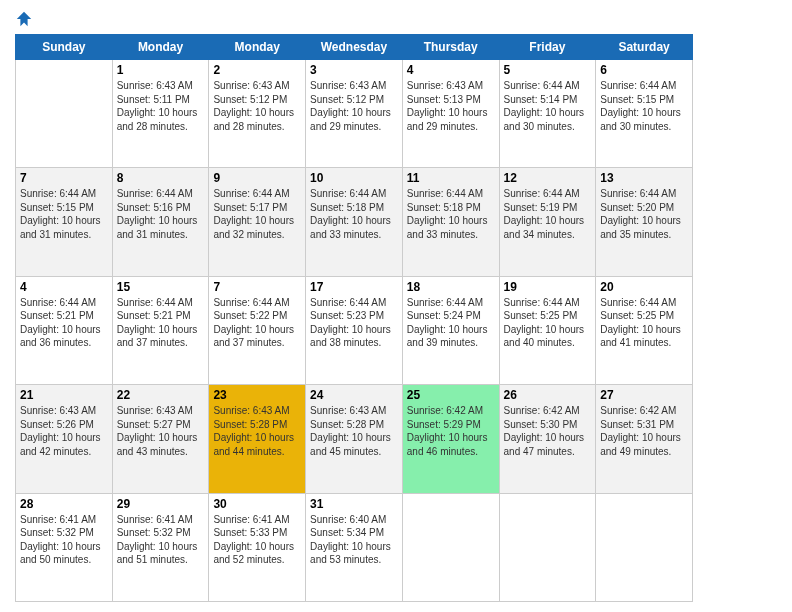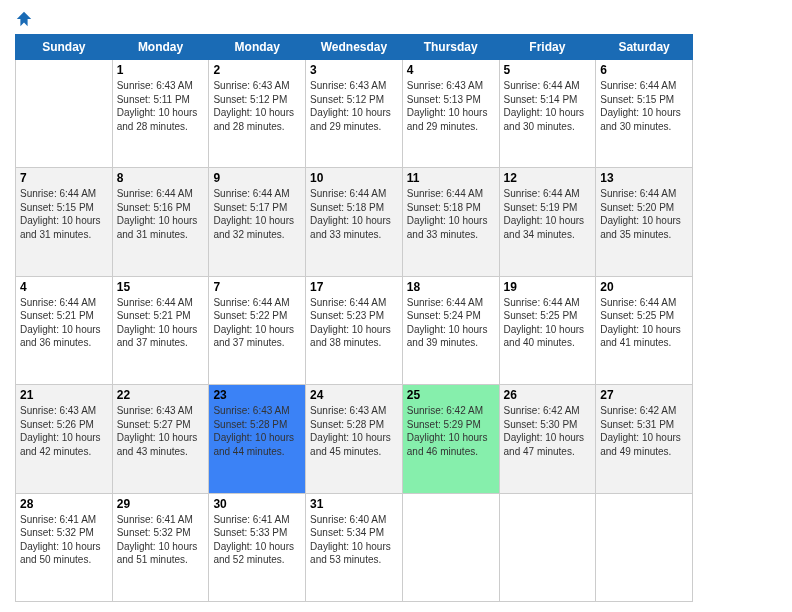--- a/index.html
+++ b/index.html
@@ -226,21 +226,21 @@
         </tr>
         <tr>
           <td style="background: rgb(242, 242, 242);">
             <span class="day-number">21</span>
             <div class="day-info">Sunrise: 6:43 AM<br>Sunset: 5:26 PM<br>Daylight: 10 hours<br>and 42 minutes.</div>
           </td>
           <td style="background: rgb(242, 242, 242);">
             <span class="day-number">22</span>
             <div class="day-info">Sunrise: 6:43 AM<br>Sunset: 5:27 PM<br>Daylight: 10 hours<br>and 43 minutes.</div>
           </td>
-          <td style="background: #3b82f6;">
+          <td style="background: #eab308;">
             <span class="day-number">23</span>
             <div class="day-info">Sunrise: 6:43 AM<br>Sunset: 5:28 PM<br>Daylight: 10 hours<br>and 44 minutes.</div>
           </td>
           <td style="background: rgb(242, 242, 242);">
             <span class="day-number">24</span>
             <div class="day-info">Sunrise: 6:43 AM<br>Sunset: 5:28 PM<br>Daylight: 10 hours<br>and 45 minutes.</div>
           </td>
           <td style="background: #86efac; margin-left: 40px;">
             <span class="day-number">25</span>
             <div class="day-info">Sunrise: 6:42 AM<br>Sunset: 5:29 PM<br>Daylight: 10 hours<br>and 46 minutes.</div>

